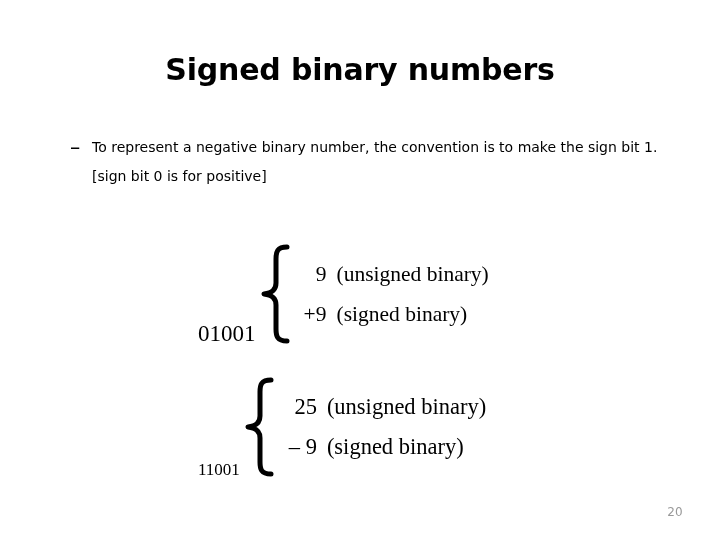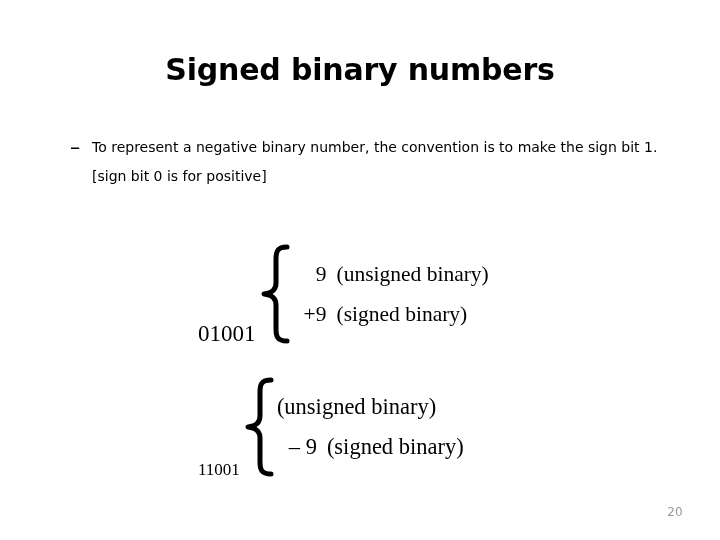--- a/index.html
+++ b/index.html
@@ -177,20 +177,21 @@
     <span class="binary-value">11001</span>
 
     <span class="brace-wrap">
       <svg viewBox="0 0 32 102" xmlns="http://www.w3.org/2000/svg" aria-hidden="true">
         <path d="M28 4 C18 4 17 9 17 16 L17 40 C17 47 13 50 5 51 C13 52 17 55 17 62 L17 86 C17 93 18 98 28 98" fill="none" stroke="#000000" stroke-width="5" stroke-linecap="round" stroke-linejoin="round"></path>
       </svg>
     </span>
 
     <span class="rows">
       <span class="value-row">
+        <span class="val-num">25</span>
         <span class="val-label">(unsigned binary)</span>
       </span>
       <span class="value-row">
         <span class="val-num">– 9</span>
         <span class="val-label">(signed binary)</span>
       </span>
     </span>
   </div>
 
   <div id="page-number">20</div>

